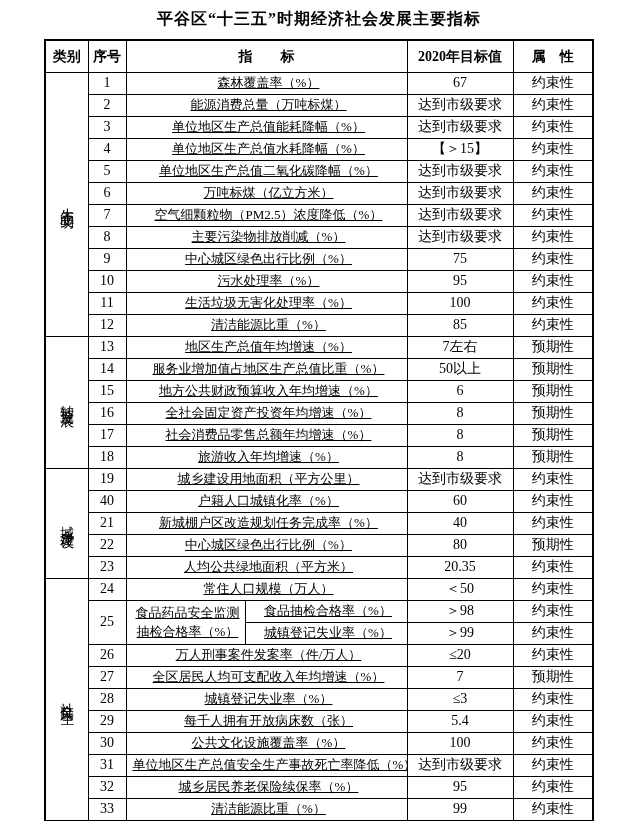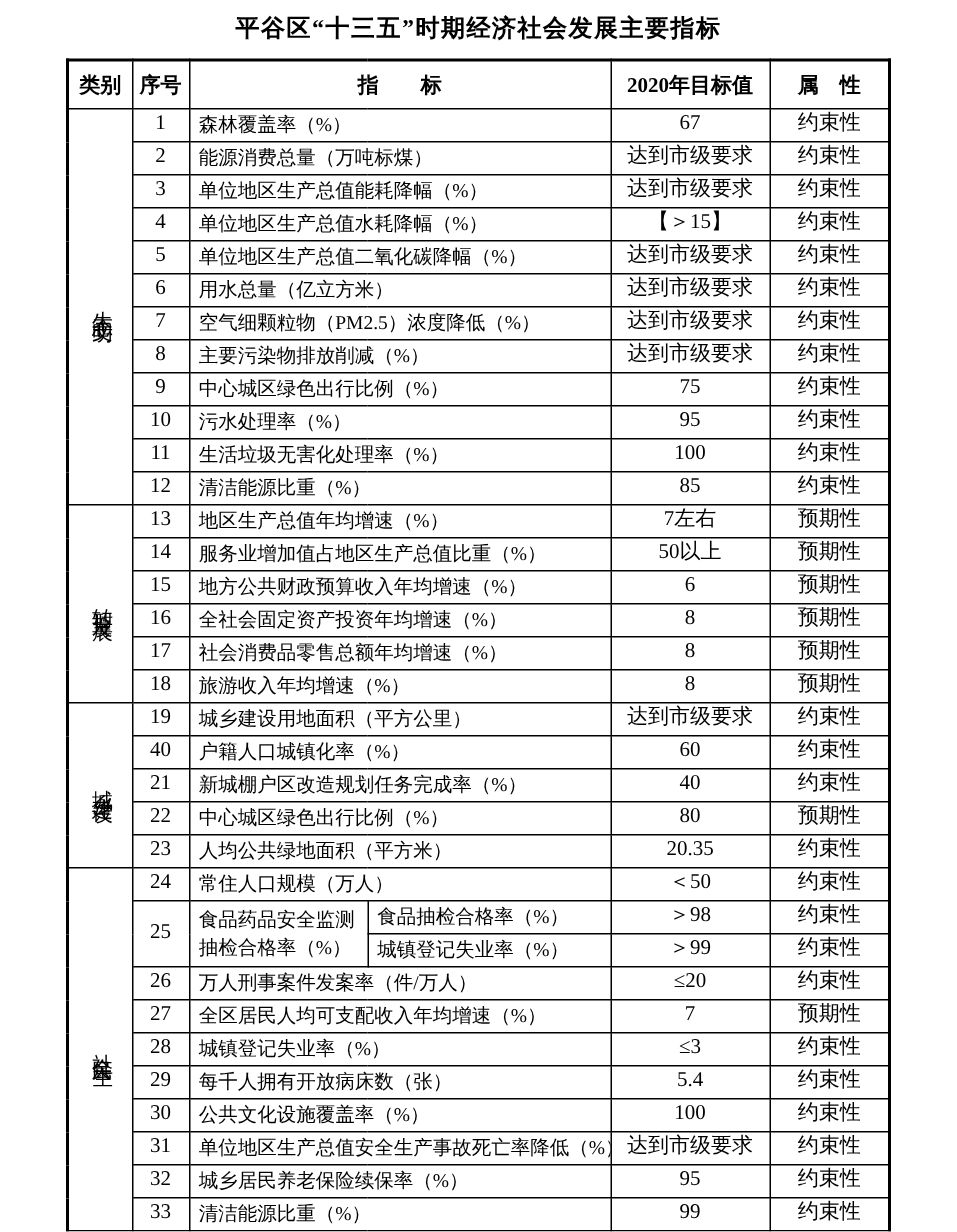--- a/index.html
+++ b/index.html
@@ -24,22 +24,22 @@
   .tbl td {
     height:21px; font-size:14px; text-align:center; vertical-align:middle;
     line-height:1.15;
   }
   td.cat { vertical-align:middle; text-align:center; }
   td.cat .vtext {
     display:inline-block; writing-mode:vertical-rl; text-orientation:upright;
     letter-spacing:3px; font-size:14px;
   }
   td.ind {
-    text-align:left; padding-left:6px; padding-right:2px;
-    font-size:13px; white-space:nowrap; overflow:hidden;
+    text-align:center; padding-left:6px; padding-right:2px;
+    font-size:13px; white-space:nowrap; overflow:hidden;text-decoration:underline;
   }
   td.ind-split { white-space:pre-line; line-height:1.45; }
 </style>
 </head>
 <body>
 
 <div class="page">
 
   <div class="title">平谷区“十三五”时期经济社会发展主要指标</div>
 
@@ -88,21 +88,21 @@
           <td class="val">约束性</td>
         </tr>
         <tr>
           <td class="no">5</td>
           <td class="ind" colspan="2">单位地区生产总值二氧化碳降幅（%）</td>
           <td class="val">达到市级要求</td>
           <td class="val">约束性</td>
         </tr>
         <tr>
           <td class="no">6</td>
-          <td class="ind" colspan="2">用水总量（亿立方米）</td>
+          <td class="ind" colspan="2">万吨标煤（亿立方米）</td>
           <td class="val">达到市级要求</td>
           <td class="val">约束性</td>
         </tr>
         <tr>
           <td class="no">7</td>
           <td class="ind" colspan="2">空气细颗粒物（PM2.5）浓度降低（%）</td>
           <td class="val">达到市级要求</td>
           <td class="val">约束性</td>
         </tr>
         <tr>

